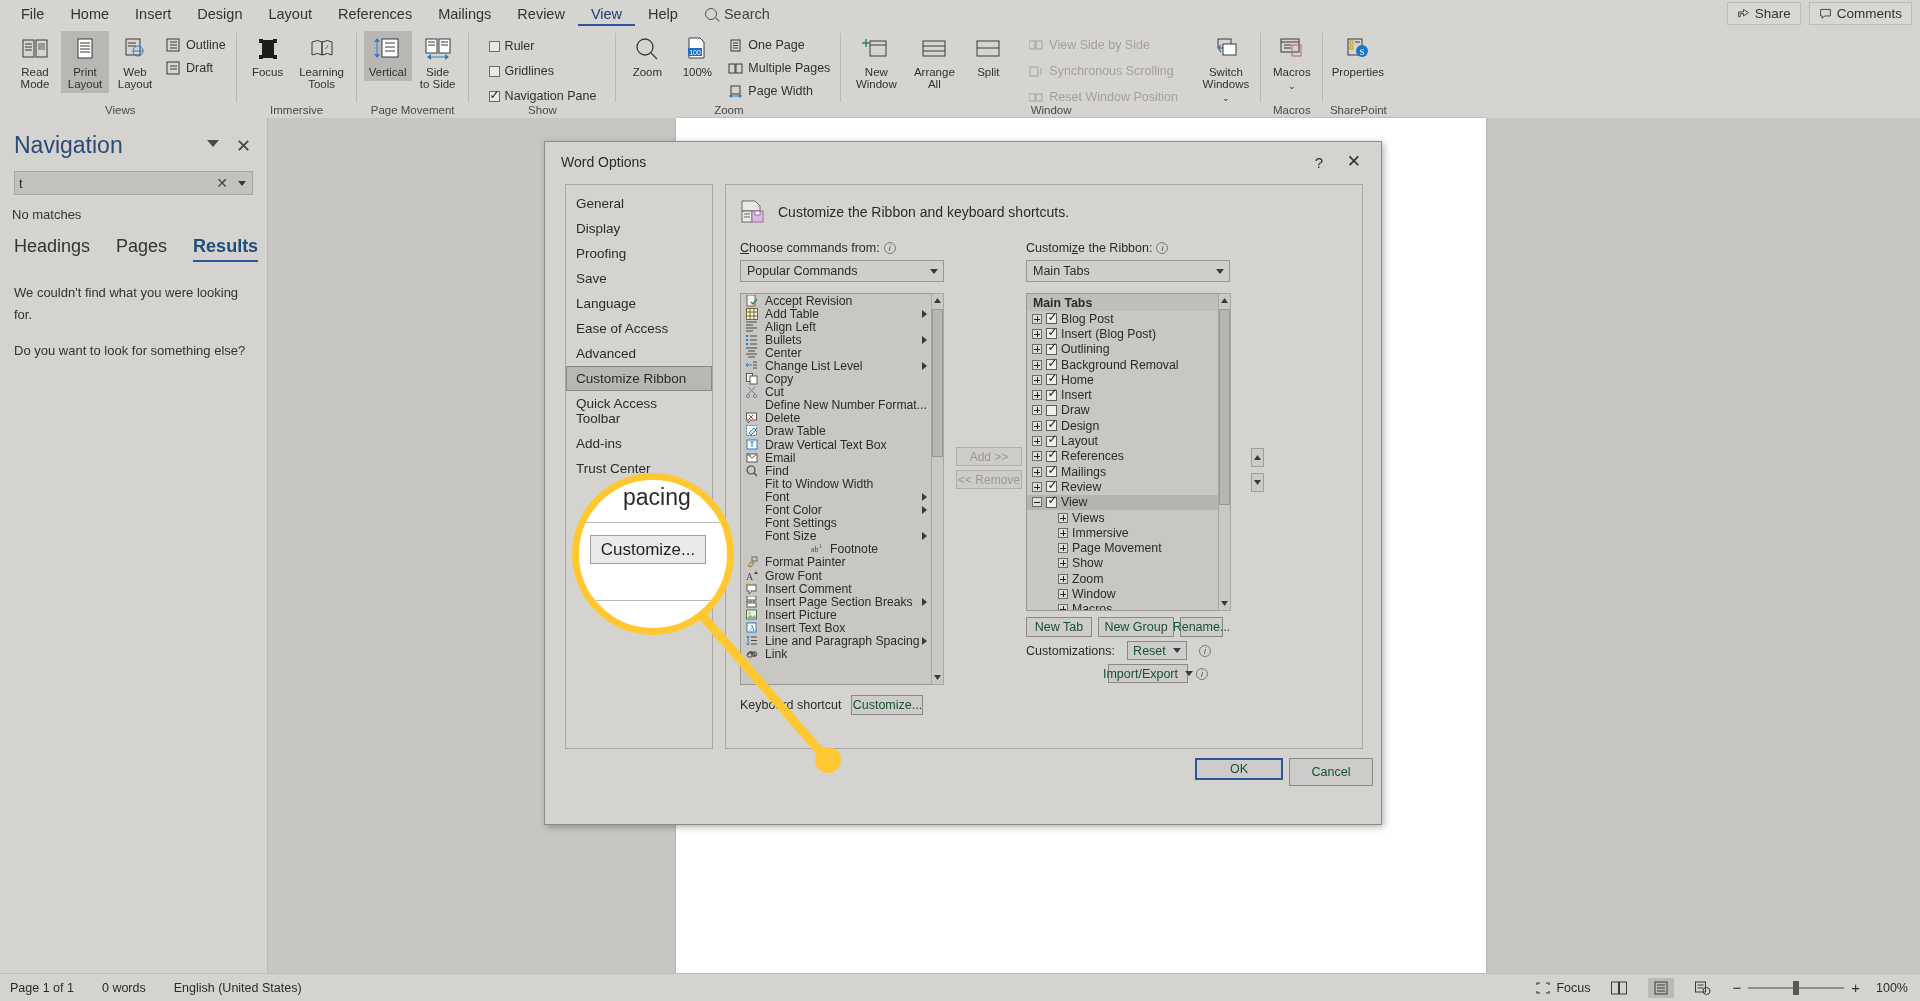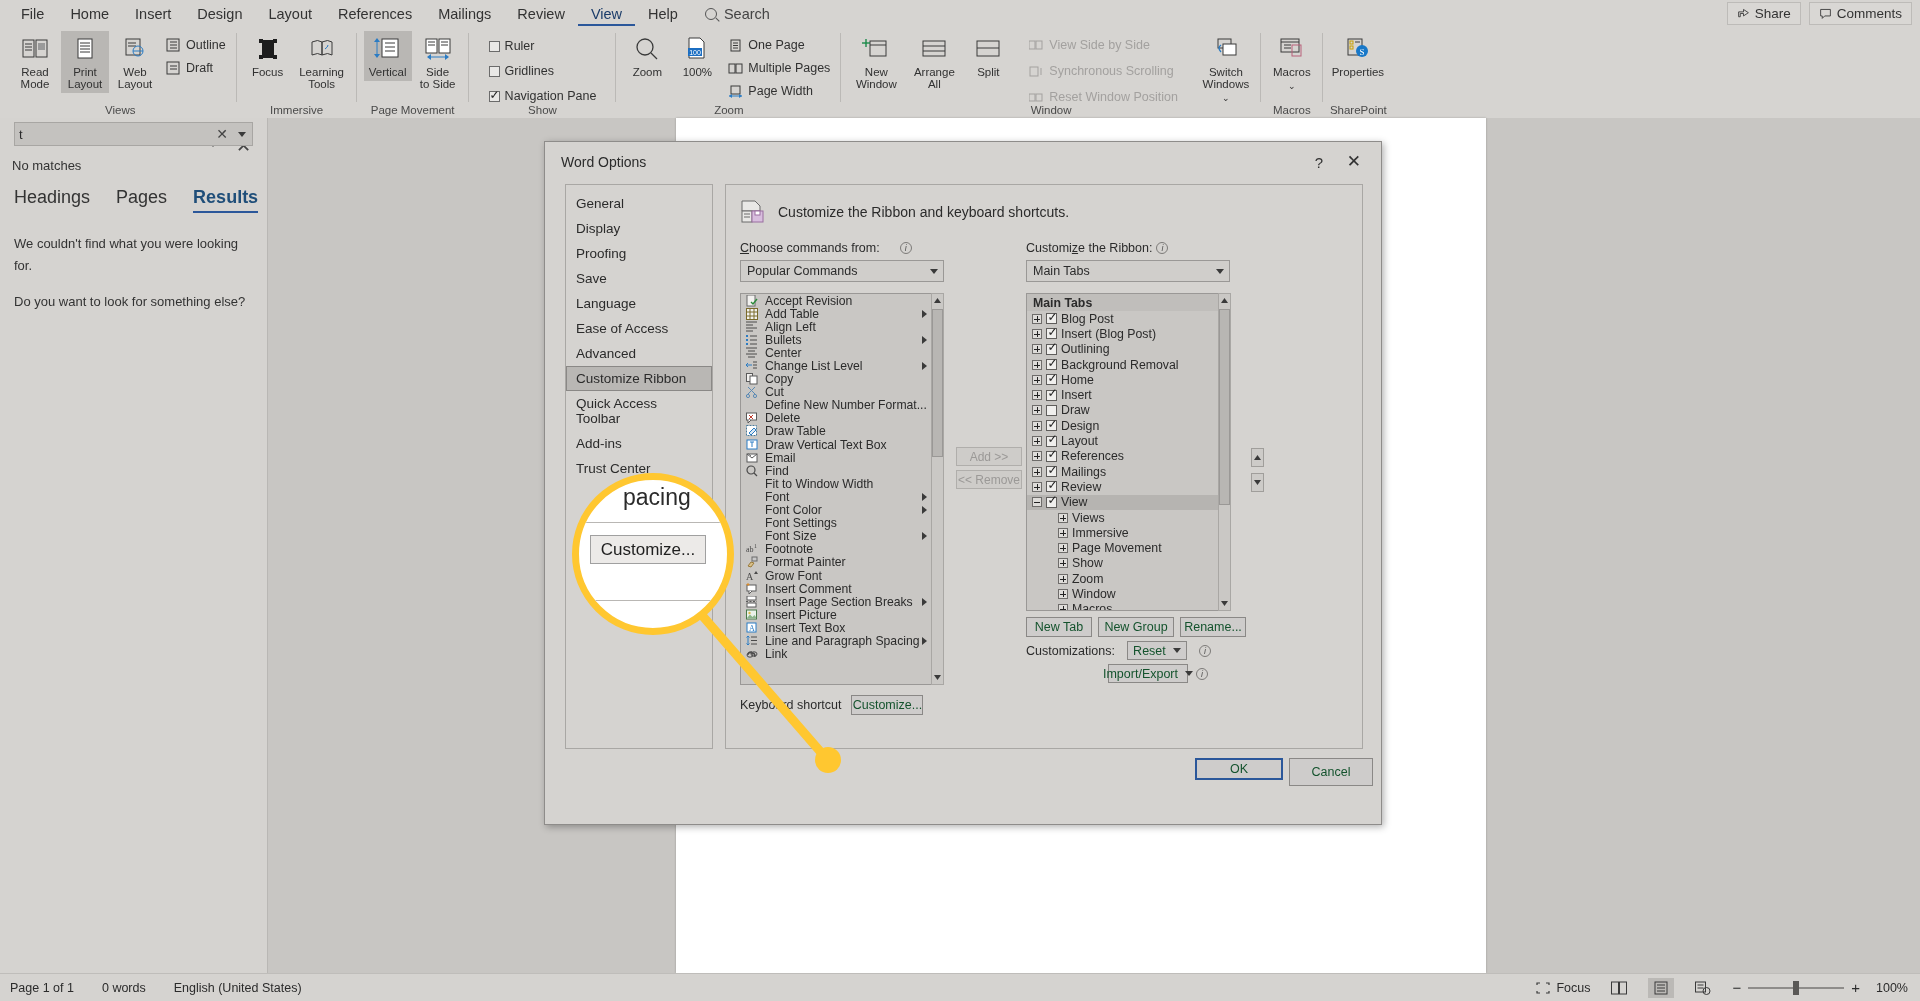--- a/index.html
+++ b/index.html
@@ -494,20 +494,21 @@
       <div class="glabel">SharePoint</div>
     </div>
 
   </div>
 </div>
 
 <div id="doc-area">
   <div id="page-white"></div>
 
   <div id="nav-pane">
+    <div class="nav-title">Navigation</div>
     <div class="nav-caret"></div>
     <div class="nav-close">✕</div>
     <div class="nav-search">
       <span>t</span>
       <span class="x">✕</span>
       <span class="dd"></span>
     </div>
     <div class="nav-nomatch">No matches</div>
     <div class="nav-tabs">
       <div class="t">Headings</div>
@@ -544,21 +545,21 @@
         <path d="M2 2 h13 l5 5 v5 h-18 z" fill="#e9e8e6" stroke="#6a6a6a"></path>
         <rect x="2" y="12" width="10" height="11" fill="#e9e8e6" stroke="#6a6a6a"></rect>
         <line x1="4" y1="15" x2="10" y2="15" stroke="#6a6a6a"></line>
         <line x1="4" y1="18" x2="10" y2="18" stroke="#6a6a6a"></line>
         <rect x="12" y="12" width="11" height="11" fill="#d8bede" stroke="#9a6fa0"></rect>
         <rect x="15" y="12" width="5" height="4" fill="#fff" stroke="#9a6fa0"></rect>
       </svg>
       <span class="txt">Customize the Ribbon and keyboard shortcuts.</span>
     </div>
 
-    <div style="position:absolute; left:14px; top:56px; display:flex; align-items:center; gap:20px;">
+    <div style="position:absolute; left:14px; top:56px; display:flex; align-items:center; gap:4px;">
       <span class="lbl"><span class="u">C</span>hoose commands from:</span>
       <span class="infoi">i</span>
     </div>
     <div class="combo" style="position:absolute; left:14px; top:75px; width:204px;">
       <span>Popular Commands</span>
       <span class="arw"></span>
     </div>
 
     <div style="position:absolute; left:300px; top:56px; display:flex; align-items:center; gap:4px;">
       <span class="lbl">Customi<span class="u">z</span>e the Ribbon:</span>
@@ -701,21 +702,21 @@
         </div>
         <div class="lrow" style="position: relative;">
           <span class="ci"></span>
           <span>Font Settings</span>
         </div>
         <div class="lrow" style="position: relative;">
           <span class="ci"></span>
           <span>Font Size</span>
           <span class="sub"></span>
         </div>
-        <div class="lrow" style="position: relative;">
+        <div class="lrow" style="position: relative; justify-content: center;">
           <span class="ci"><svg width="12" height="12" viewBox="0 0 12 12">
               <text x="0" y="9" font-size="8" fill="#4a4a4a" font-family="Liberation Serif">ab</text>
               <text x="8" y="5" font-size="6" fill="#4a4a4a" font-family="Liberation Serif">1</text>
             </svg></span>
           <span>Footnote</span>
         </div>
         <div class="lrow" style="position: relative;">
           <span class="ci"><svg width="12" height="12" viewBox="0 0 12 12">
               <path d="M2 10 l3 -4 l3 1 l-3 4 z" fill="#d8c08a" stroke="#9a7a3a"></path>
               <rect x="6" y="1" width="5" height="4" fill="#c8c8c8" stroke="#6a6a6a"></rect>
@@ -924,21 +925,21 @@
           <path d="M3.5 5 L0 0 L7 0 Z" fill="#3a3a3a"></path>
         </svg>
     </div>
 
     <div class="btn" style="position:absolute; left:300px; top:432px; width:66px; height:20px;">
       <span>New Tab</span>
     </div>
     <div class="btn" style="position:absolute; left:372px; top:432px; width:76px; height:20px;">
       <span>New Group</span>
     </div>
-    <div class="btn" style="position:absolute; left:454px; top:432px; width:66px; height:20px;">
+    <div class="btn" style="position:absolute; left:454px; top:432px; width:43px; height:20px;">
       <span>Rename...</span>
     </div>
 
     <div style="position:absolute; left:300px; top:456px; display:flex; align-items:center; gap:12px;">
       <span class="lbl">Customizations:</span>
       <div class="btn" style="width:60px; height:19px; gap:7px;">
         <span>Reset</span>
         <span style="width:0;height:0;border-left:4px solid transparent;border-right:4px solid transparent;border-top:5px solid #3a3a3a;"></span>
       </div>
       <span class="infoi">i</span>

